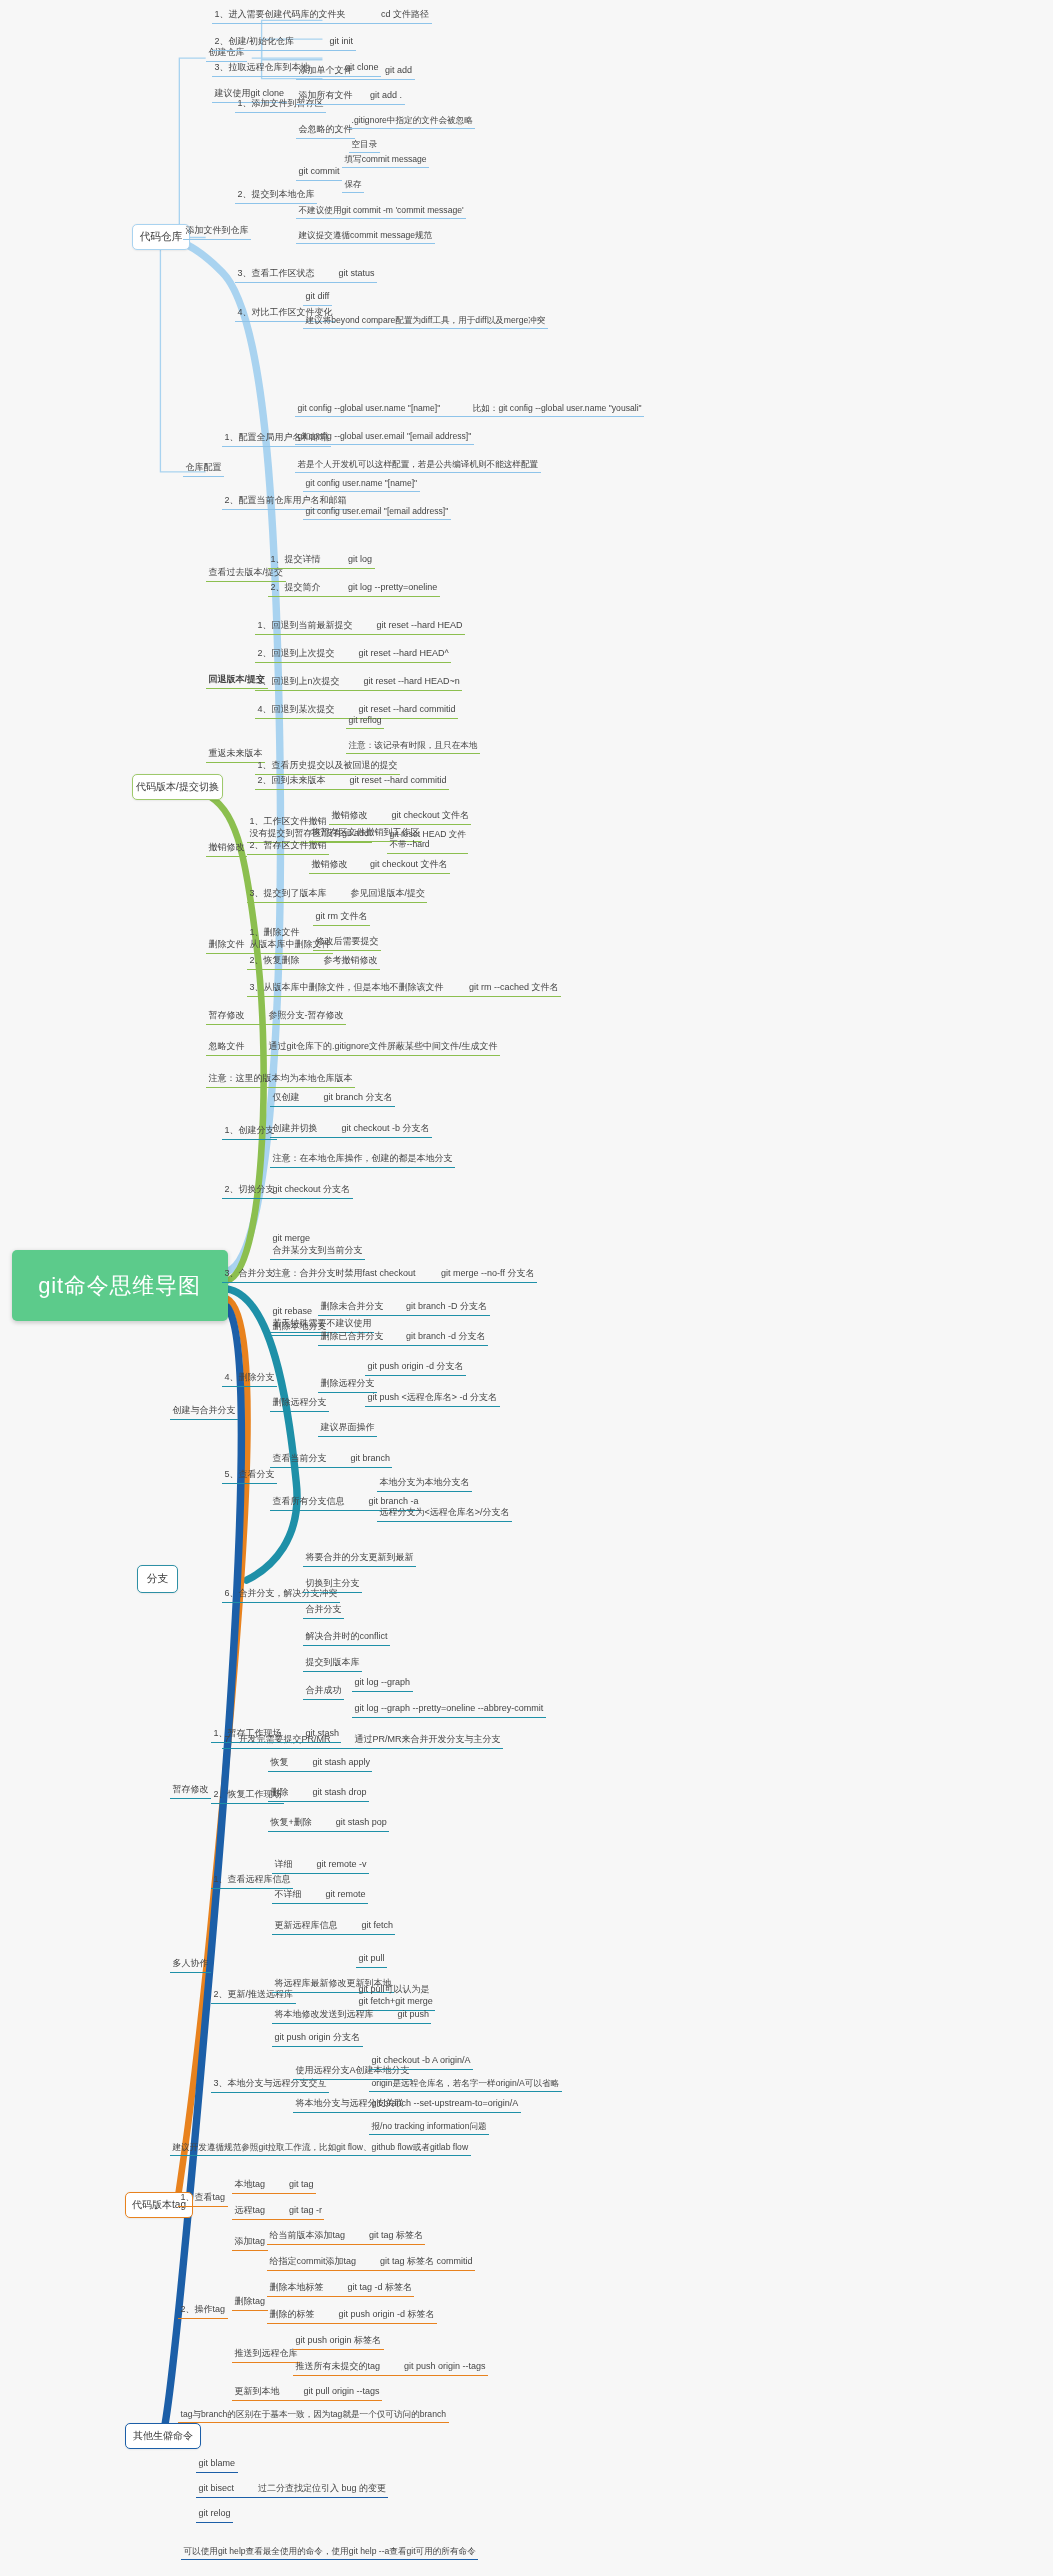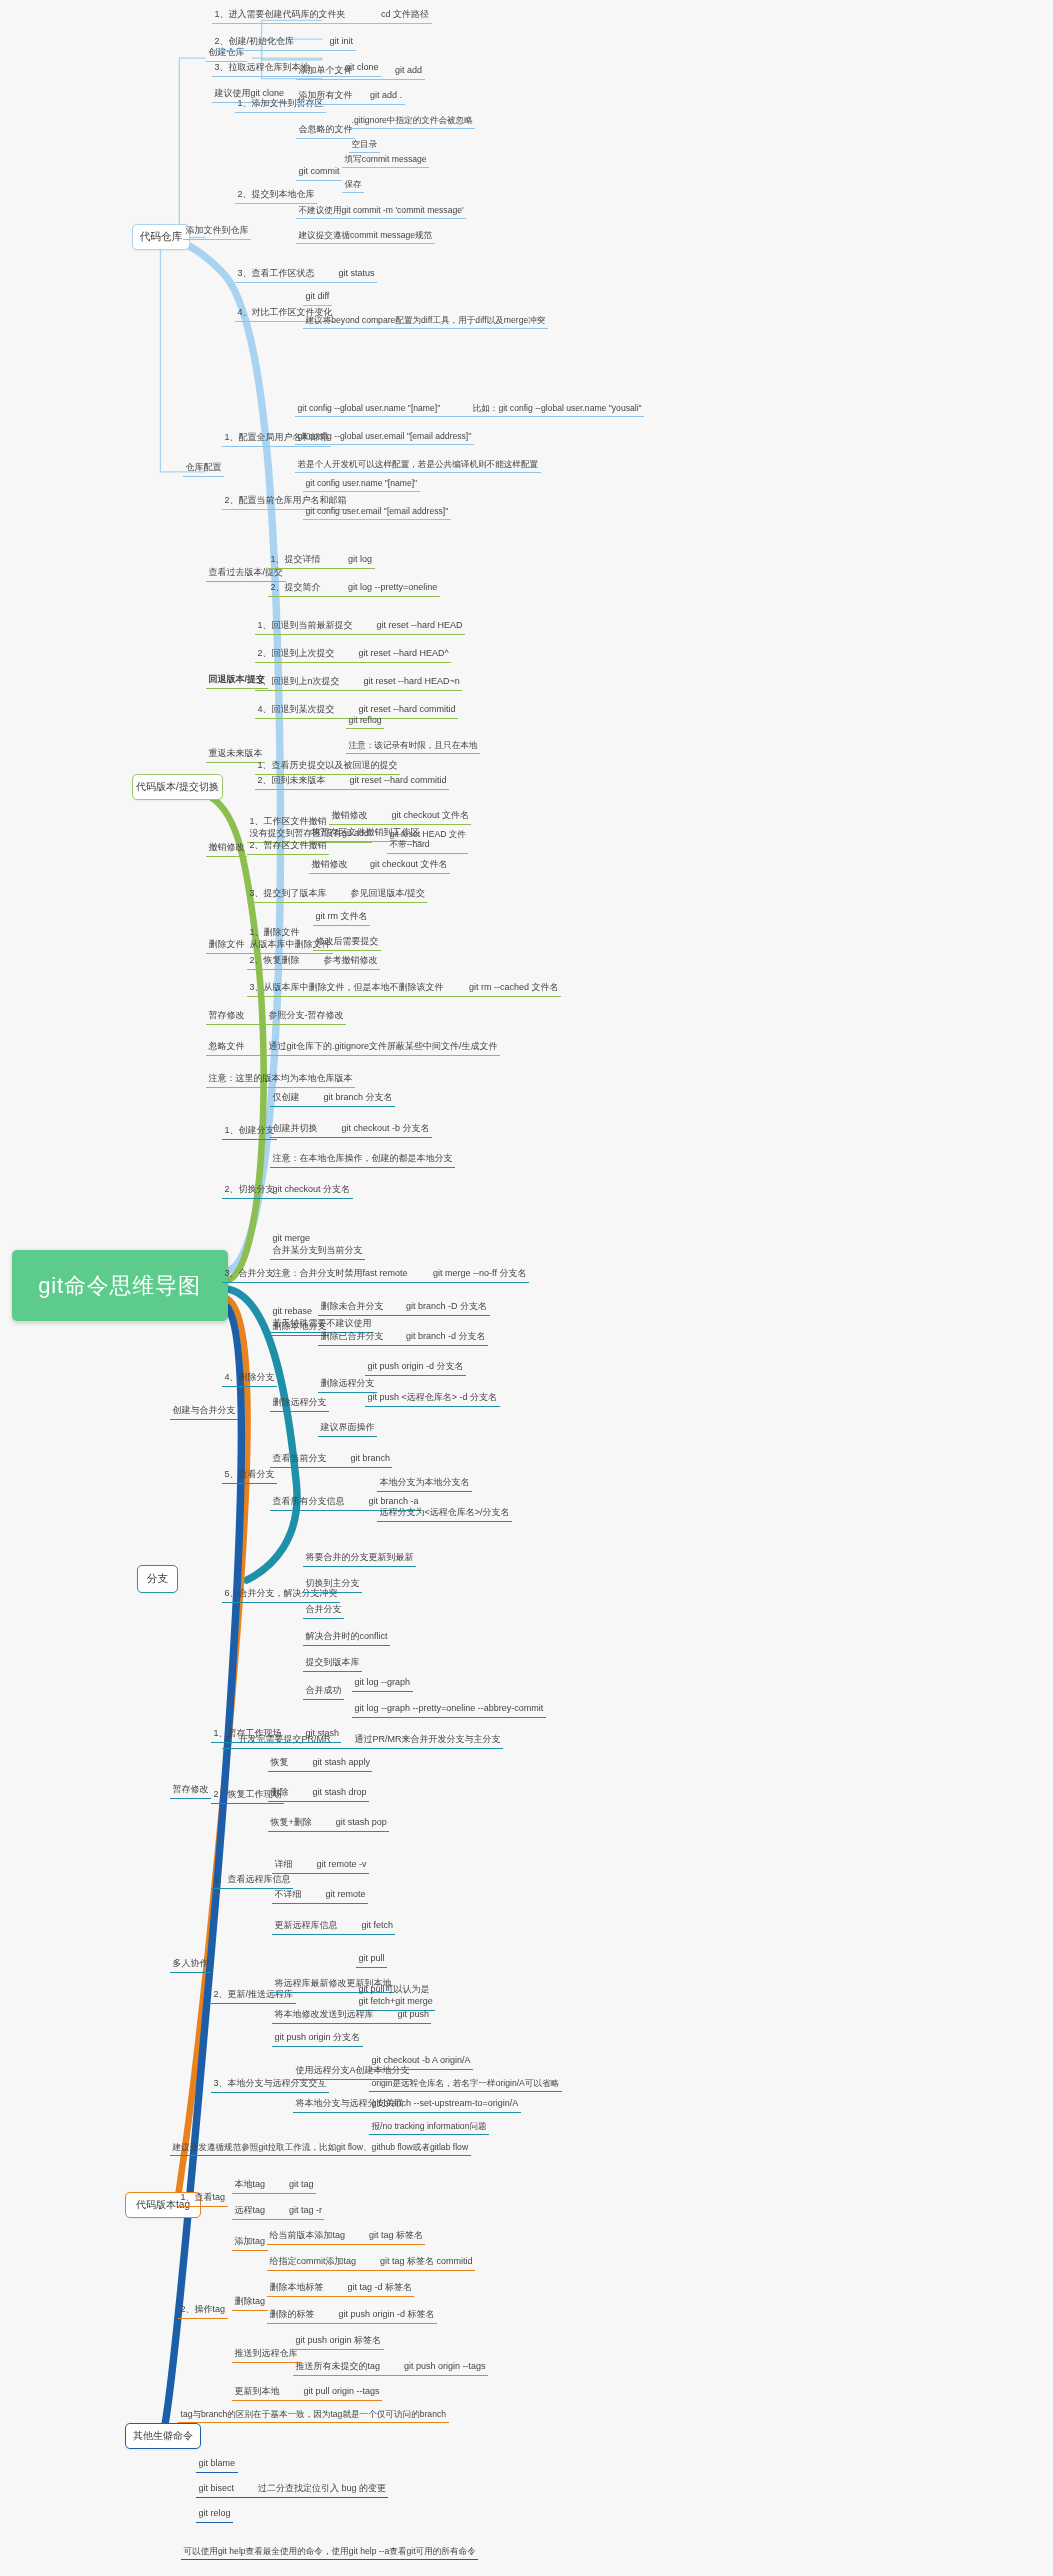--- a/index.html
+++ b/index.html
@@ -91,21 +91,21 @@
 
   <div class="l1 blue" style="left:132px;top:224px;width:58px;height:26px;">
     <span>代码仓库</span>
   </div>
   <div class="l1 green" style="left:132px;top:774px;width:91px;height:26px;">
     <span style="font-size:10px">代码版本/提交切换</span>
   </div>
   <div class="l1 teal" style="left:137px;top:1565px;width:41px;height:28px;">
     <span>分支</span>
   </div>
-  <div class="l1 orange" style="left:125px;top:2192px;width:76px;height:26px;text-align:right;">
+  <div class="l1 orange" style="left:125px;top:2192px;width:68px;height:26px;text-align:right;">
     <span style="font-size:10px">代码版本tag</span>
   </div>
   <div class="l1 navy" style="left:125px;top:2423px;width:76px;height:26px;">
     <span style="font-size:10px">其他生僻命令</span>
   </div>
 
   <div class="node lbl" style="left:206px;top:46px;">
     <span class="txt u">创建仓库</span>
   </div>
 
@@ -134,21 +134,21 @@
   <div class="node lbl" style="left:183px;top:224px;">
     <span class="txt u">添加文件到仓库</span>
   </div>
 
   <div class="node lbl" style="left:235px;top:97px;">
     <span class="txt u">1、添加文件到暂存区</span>
   </div>
   <div class="node lbl" style="left:296px;top:64px;">
     <span class="txt u">
       <span>添加单个文件</span>
-      <span style="margin-left:40px">git add</span>
+      <span style="margin-left:30px">git add</span>
     </span>
   </div>
   <div class="node lbl" style="left:296px;top:89px;">
     <span class="txt u">
       <span>添加所有文件</span>
       <span style="margin-left:15px">git add .</span>
     </span>
   </div>
   <div class="node lbl" style="left:296px;top:123px;">
     <span class="txt u">会忽略的文件</span>
@@ -401,21 +401,21 @@
 
   <div class="node lbl" style="left:222px;top:1267px;">
     <span class="txt ut">3、合并分支</span>
   </div>
   <div class="node lbl two" style="left:270px;top:1221px;white-space:pre-line;">
     <span class="txt ut">git merge
 合并某分支到当前分支</span>
   </div>
   <div class="node lbl" style="left:270px;top:1267px;">
     <span class="txt ut">
-      <span>注意：合并分支时禁用fast remote</span>
+      <span>注意：合并分支时禁用fast checkout</span>
       <span style="margin-left:23px">git merge --no-ff 分支名</span>
     </span>
   </div>
   <div class="node lbl two" style="left:270px;top:1294px;white-space:pre-line;">
     <span class="txt ut">git rebase
 若无特殊需要不建议使用</span>
   </div>
 
   <div class="node lbl" style="left:222px;top:1371px;">
     <span class="txt ut">4、删除分支</span>

